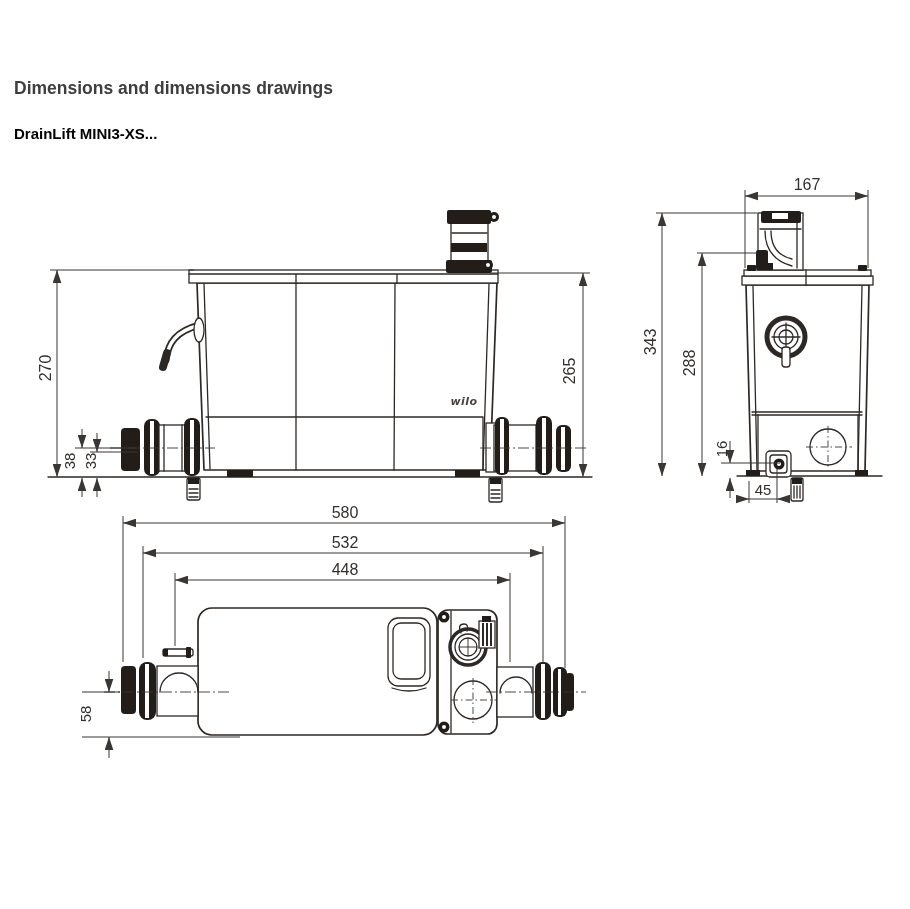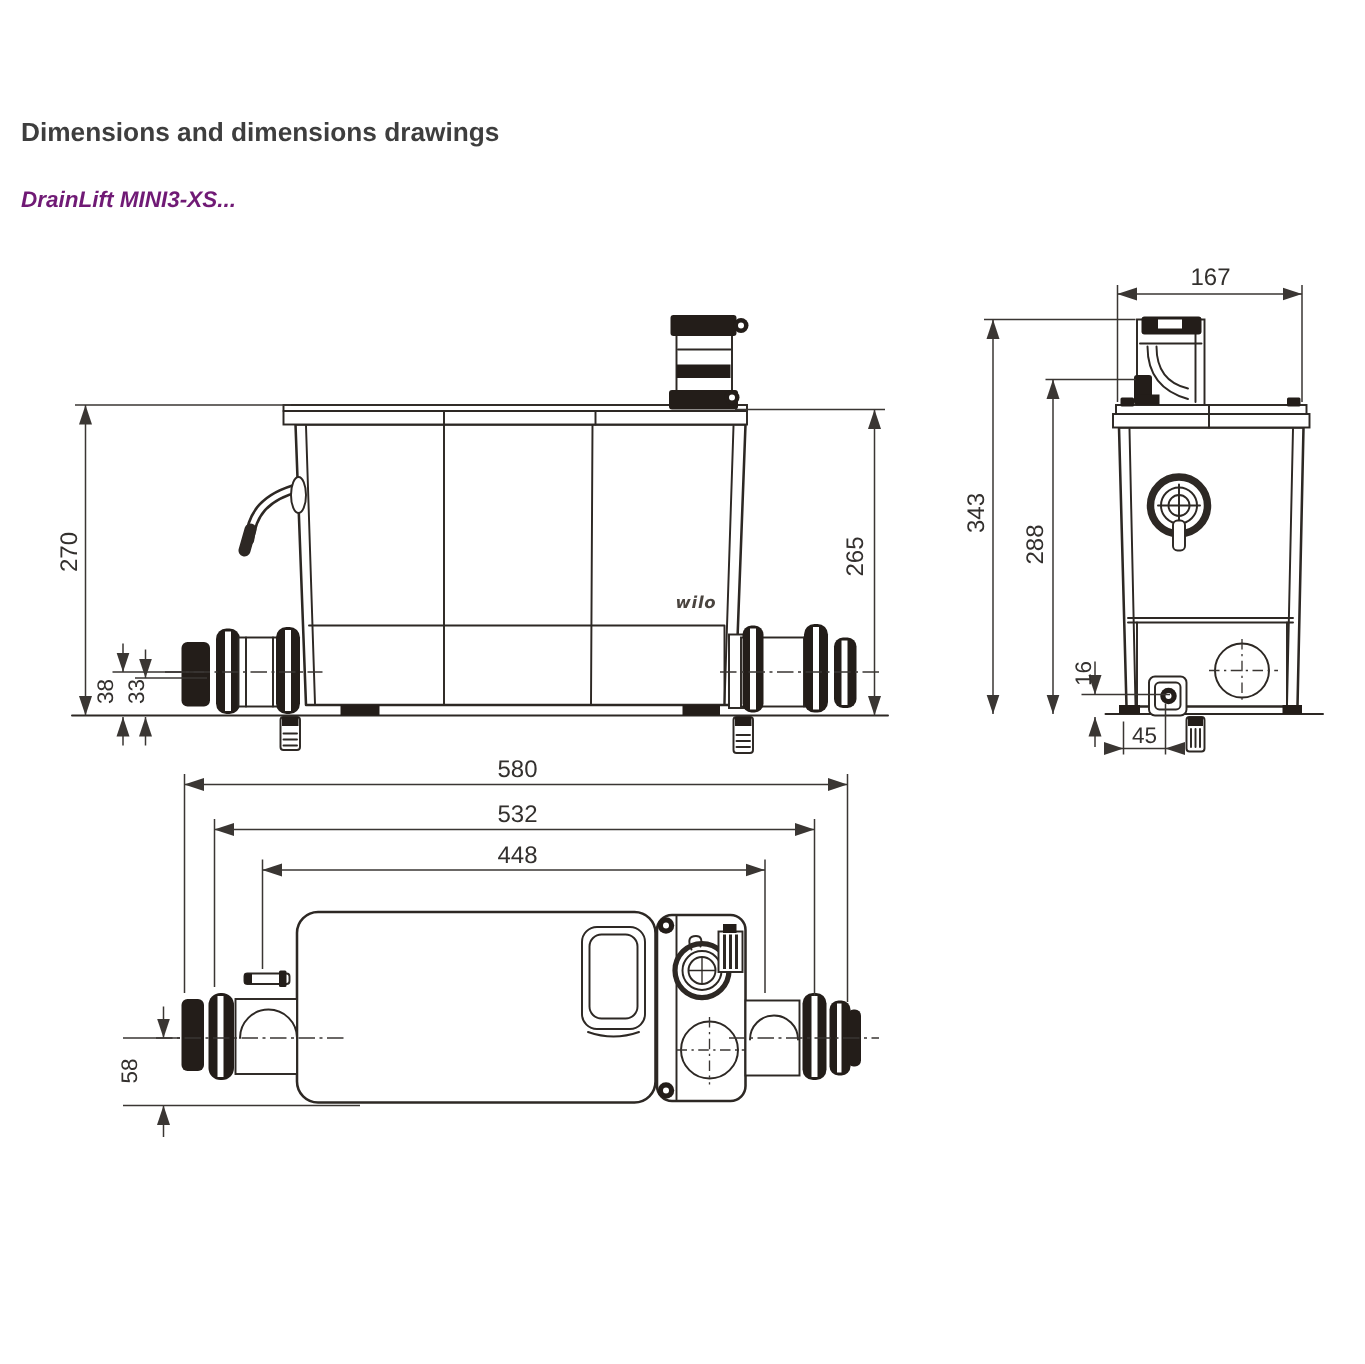--- a/index.html
+++ b/index.html
@@ -1,19 +1,19 @@
 <!DOCTYPE html>
 <html><head>
 <meta charset="utf-8">
 <style>
   html,body{margin:0;padding:0;background:#fff;}
   #stage{position:relative;width:910px;height:909px;background:#fff;overflow:hidden;
          font-family:"Liberation Sans",sans-serif;text-align:right;}
   .h1{position:absolute;left:14px;top:78px;font-size:17.5px;font-weight:bold;color:#3e3e3e;}
-  .h2{position:absolute;left:14px;top:125px;font-size:15px;font-weight:bold;color:#701a75;font-style:italic;}
+  .h2{position:absolute;left:14px;top:125px;font-size:15px;font-weight:bold;color:#000000;}
   #drawing{position:absolute;left:0;top:160px;width:910px;height:650px;}
   .wm{position:absolute;right:4px;bottom:6px;font-family:"Liberation Serif","DejaVu Serif",serif;
       font-weight:bold;font-size:42px;color:#22a17d;letter-spacing:-1px;}
   
   .s{fill:none;stroke:#2d2824;stroke-width:1.3;stroke-linecap:round;stroke-linejoin:round;}
   .w{fill:#fff;stroke:#2d2824;stroke-width:1.3;}
   .w2{fill:#fff;stroke:#2d2824;stroke-width:1.7;stroke-linejoin:round;}
   .b{fill:#231d19;stroke:none;}
   .d{fill:none;stroke:#3a3633;stroke-width:1;}
   .cl{fill:none;stroke:#3a3633;stroke-width:0.9;stroke-dasharray:11 3 2 3;}

